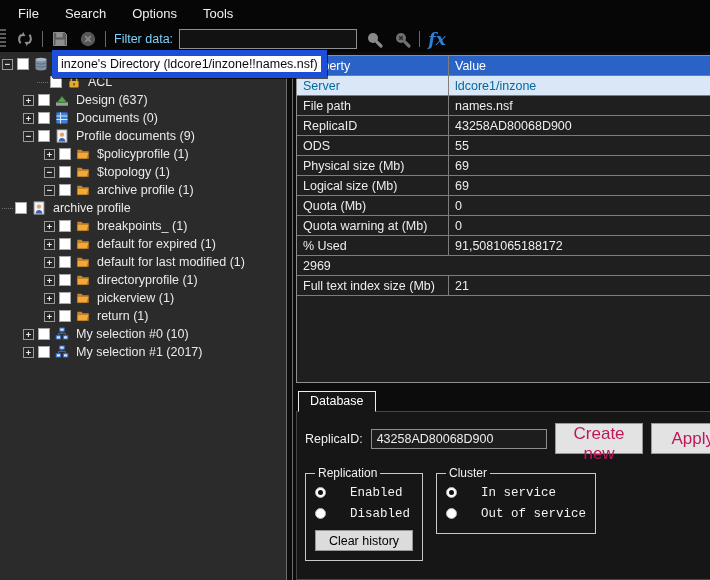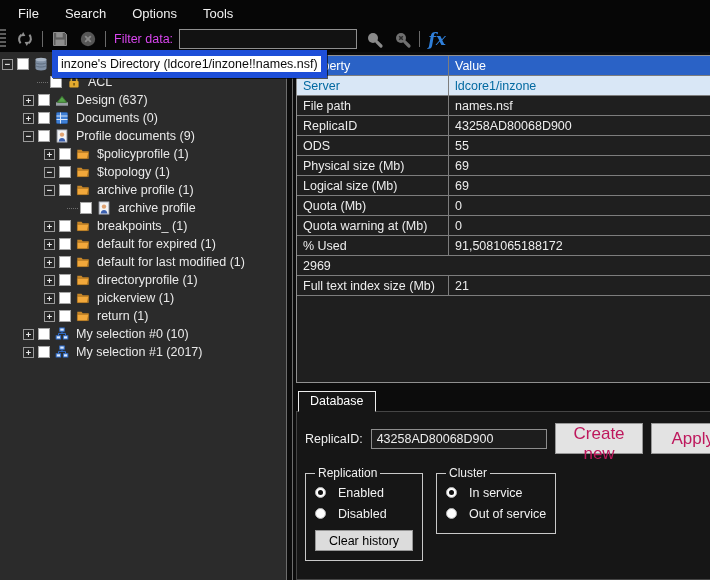--- a/index.html
+++ b/index.html
@@ -10,21 +10,21 @@
   
   .menubar { height:26px; background:#060606; display:flex; align-items:center; padding-left:5px; }
   .menu-item { color:#f0f0f0; font-size:13px; padding:5px 13px; cursor:default; }
 
   
   .toolbar { height:26px; background:#060606; display:flex; align-items:center; gap:6px; padding:0 4px 0 0; }
   .grip { width:6px; height:20px; margin-right:2px;
           background:repeating-linear-gradient(180deg,#5c5c5c 0 2px,transparent 2px 4px); }
   .tbtn { display:flex; align-items:center; justify-content:center; width:22px; height:22px; }
   .tsep { width:1px; height:16px; background:#6a6a6a; }
-  .flabel { color:#d946ef; font-size:12.5px; margin-left:2px; }
+  .flabel { color:#7dd3fc; font-size:12.5px; margin-left:2px; }
   .finput { width:178px; height:20px; background:#121212; border:1px solid #8f8f8f; color:#e8e8e8;
             font-size:12.5px; padding:0 4px; }
   .fx { font-family:"DejaVu Serif",serif; font-style:italic; font-weight:bold; font-size:17px; color:#2f7fd9; }
 
   
   .main { display:flex; height:528px; background:#0c0c0c; }
   .tree-panel { flex:0 0 287px; width:287px; background:#2b2b2b; border-right:1px solid #6d6d6d;
                 padding-top:3px; overflow:visible; }
   .right-panel { flex:1; border-left:1px solid #6d6d6d; margin-left:5px; background:#0c0c0c;
                  padding:3px 6px 0 3px; display:flex; flex-direction:column; }
@@ -60,21 +60,21 @@
   .replica-row { display:flex; align-items:center; gap:8px; margin:2px 0 12px 2px; }
   .plabel { color:#f0f0f0; font-size:12.5px; }
   .replica-input { width:180px; height:20px; background:#1d1d1d; border:1px solid #8d8d8d; color:#ececec;
                    font-size:12.5px; padding:1px 5px; }
   .btn { min-width:84px; height:31px; background:#e3e3e3; border:1px solid #979797; color:#be185d;
          font-size:17px; font-family:inherit; cursor:default; }
   .btn.create { margin-left:auto; }
   .groups { display:flex; gap:13px; align-items:flex-start; margin-left:2px; }
   fieldset { border:1px solid #c9c9c9; padding:2px 9px 9px; background:transparent; min-width:118px; }
   legend { color:#f0f0f0; font-size:12px; padding:0 3px; }
-  .ropt { display:flex; align-items:center; gap:12px; height:21px; color:#f2f2f2; font-size:12.5px; white-space:nowrap; }
+  .ropt { display:flex; align-items:center; gap:24px; height:21px; color:#f2f2f2; font-size:12.5px; white-space:nowrap;font-family:Liberation Mono, monospace; }
   .radio { width:11px; height:11px; border-radius:50%; background:#fff; border:1px solid #b5b5b5; position:relative; }
   .radio.sel::after { content:''; position:absolute; inset:2px; background:#101010; border-radius:50%; }
   .clear-btn { display:block; width:100%; margin-top:6px; height:21px; background:#dcdcdc;
                border:1px solid #979797; color:#000; font-size:12.5px; font-family:inherit; }
 </style>
 </head>
 <body>
 
 <div class="window">
 
@@ -217,21 +217,21 @@
           <span class="exp">−</span>
           <span class="cb"></span>
           <span class="ticon">
             <svg width="14" height="14" viewBox="0 0 14 14">
               <path d="M1.3 2.8h4.2l1.2 1.5h6v7.4H1.3z" fill="#c9882a"></path>
               <path d="M1.3 5.3h11.4l-1.4 6.4H1.3z" fill="#f2a83b" stroke="#8a5c14" stroke-width=".5"></path>
             </svg>
           </span>
           <span class="tlabel">archive profile (1)</span>
         </div>
-        <div class="trow" style="padding-left: 65px;">
+        <div class="trow" style="">
           <span class="exp stub"></span>
           <span class="cb"></span>
           <span class="ticon">
             <svg width="14" height="14" viewBox="0 0 14 14">
               <rect x="2.2" y="1" width="9.6" height="12" fill="#f3f4f6" stroke="#b9bec8"></rect>
               <circle cx="7" cy="5.6" r="2.2" fill="#e0a271"></circle>
               <path d="M3.6 12.6c.3-2.4 1.6-3.5 3.4-3.5s3.1 1.1 3.4 3.5z" fill="#3b5fae"></path>
             </svg>
           </span>
           <span class="tlabel">archive profile</span>

